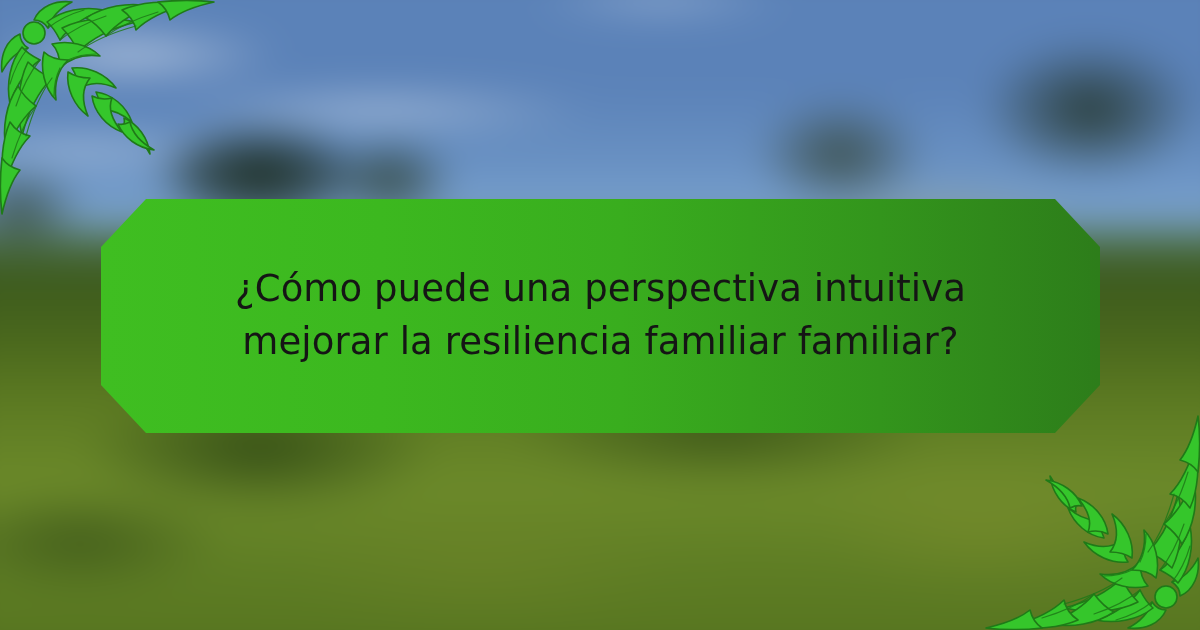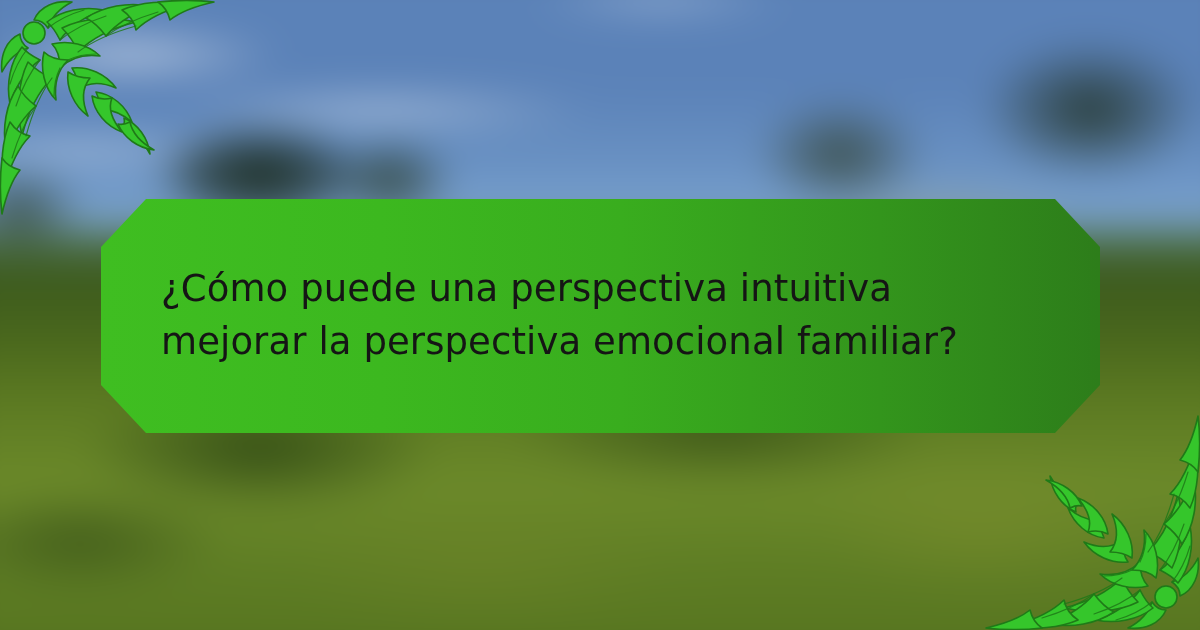--- a/index.html
+++ b/index.html
@@ -79,21 +79,21 @@
       calc(100% - 45px) 0,
       100% 48px,
       100% calc(100% - 48px),
       calc(100% - 45px) 100%,
       45px 100%,
       0 calc(100% - 48px),
       0 48px
     );
     display: flex;
     flex-direction: column;
-    align-items: flex-start;
+    align-items: center;
     justify-content: center;
     box-sizing: border-box;
     padding: 0 60px;
   }
 
   .banner-line {
     color: #151515;
     font-size: 37px;
     font-weight: 400;
     line-height: 1.42;
@@ -184,16 +184,16 @@
         <path d="M36 106 C26 120 18 138 12 158"></path>
         <path d="M106 36 C120 26 138 18 158 12"></path>
         <path d="M68 60 C76 56 86 54 96 54"></path>
         <path d="M60 68 C56 76 54 86 54 96"></path>
       </g>
     </svg>
   </div>
 
   <div class="banner">
     <div class="banner-line">¿Cómo puede una perspectiva intuitiva</div>
-    <div class="banner-line">mejorar la perspectiva emocional familiar?</div>
+    <div class="banner-line">mejorar la resiliencia familiar familiar?</div>
   </div>
 
 </div>
 
 </body></html>

